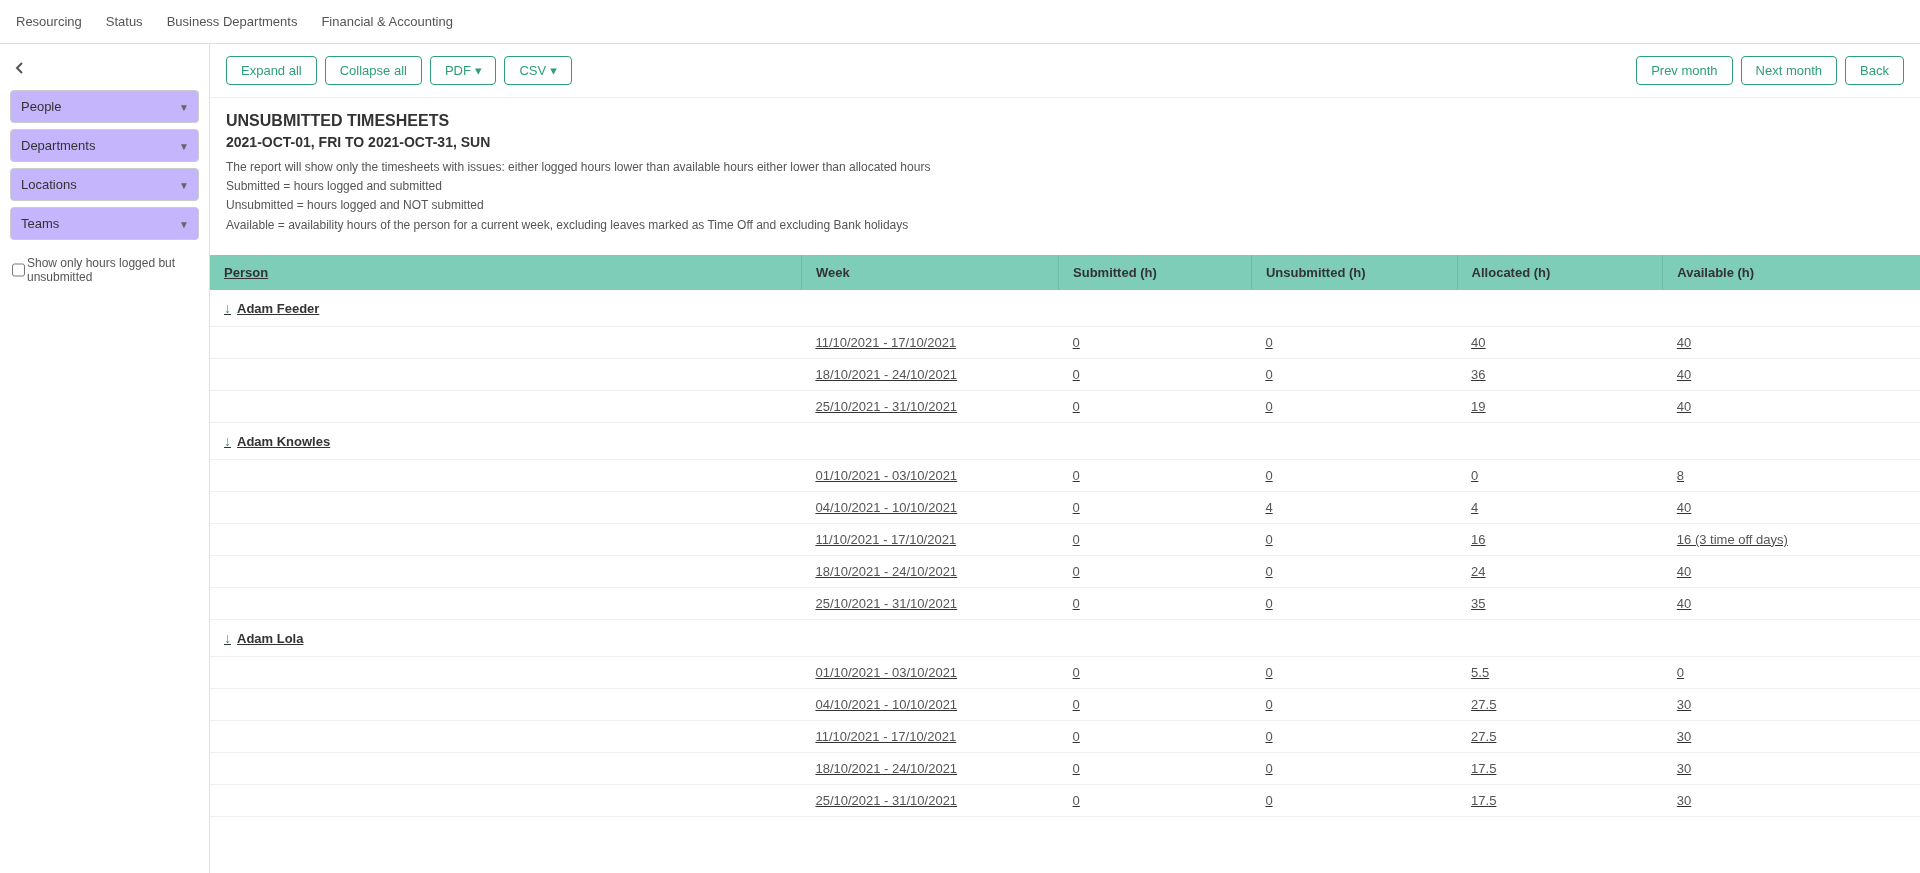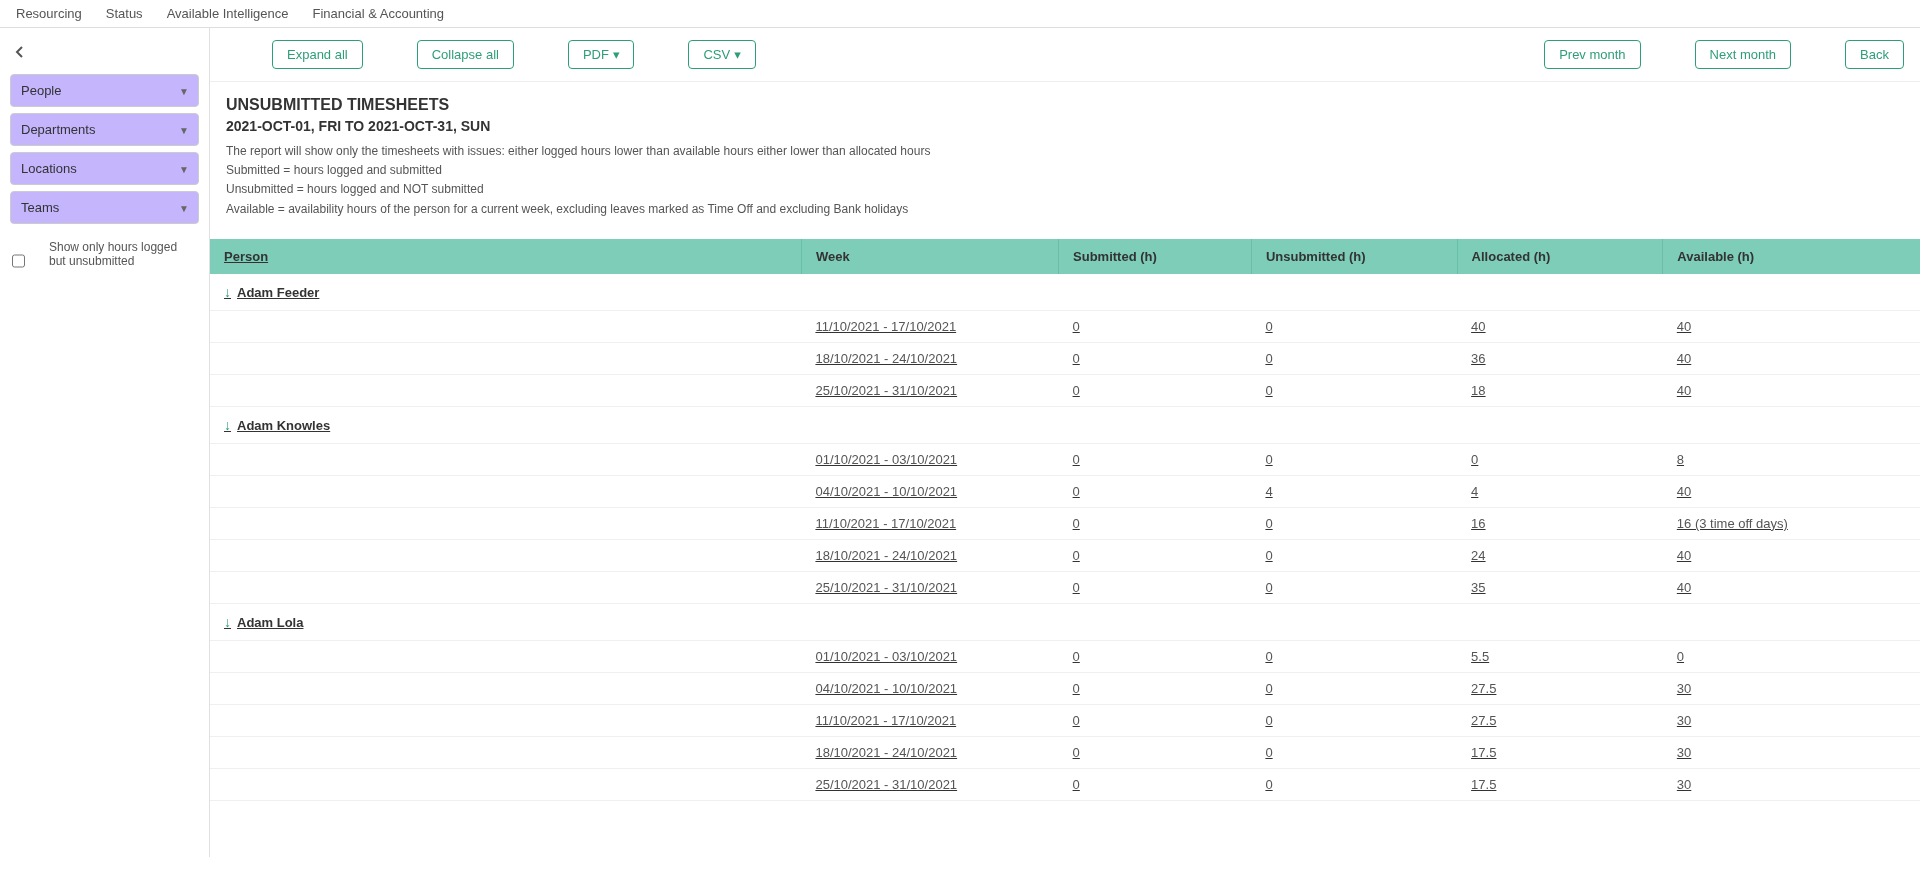--- a/index.html
+++ b/index.html
@@ -1,42 +1,42 @@
 <!DOCTYPE html>
 <html><head>
   <meta charset="utf-8">
   <style>
     * { box-sizing: border-box; margin: 0; padding: 0; }
     body { font-family: Arial, sans-serif; font-size: 13px; color: #333; background: #fff; }
 
     
-    .top-nav { display: flex; align-items: center; border-bottom: 1px solid #ddd; padding: 0 16px; height: 28px; }
+    .top-nav { display: flex; align-items: center; border-bottom: 1px solid #ddd; padding: 0 16px; height: 44px; }
     .top-nav a { text-decoration: none; color: #555; margin-right: 24px; font-size: 13px; padding: 12px 0; }
 
     
     .layout { display: flex; height: calc(873px - 44px); }
 
     
     .sidebar { width: 210px; min-width: 210px; border-right: 1px solid #e0e0e0; padding: 8px 0; background: #fff; }
     .sidebar-back { display: flex; align-items: center; padding: 8px 12px; cursor: pointer; color: #555; }
     .sidebar-back svg { width: 16px; height: 16px; }
     .sidebar-dropdown { margin: 6px 10px; position: relative; }
     .sidebar-dropdown select { width: 100%; padding: 8px 28px 8px 10px; border: 1px solid #ccc; border-radius: 4px; appearance: none; background: #c4b5fd; font-size: 13px; color: #333; cursor: pointer; }
     .sidebar-dropdown::after { content: '▼'; position: absolute; right: 10px; top: 50%; transform: translateY(-50%); font-size: 10px; color: #666; pointer-events: none; }
-    .sidebar-checkbox { display: flex; align-items: flex-end; padding: 10px 12px; gap: 24px; font-size: 12px; color: #555; }
+    .sidebar-checkbox { display: flex; align-items: center; padding: 10px 12px; gap: 2px; font-size: 12px; color: #555; }
     .sidebar-checkbox input { width: 14px; height: 14px; }
 
     
     .main { flex: 1; overflow-y: auto; padding: 0; }
 
     
     .toolbar { display: flex; align-items: center; justify-content: space-between; padding: 12px 16px; border-bottom: 1px solid #eee; }
     .toolbar-left { display: flex; gap: 8px; }
     .toolbar-right { display: flex; gap: 8px; }
-    .btn-outline { border: 1.5px solid #2e9e7a; color: #2e9e7a; background: #fff; padding: 6px 14px; border-radius: 4px; cursor: pointer; font-size: 13px; display: flex; align-items: center; gap: 4px; margin-left: 46px; }
+    .btn-outline { border: 1.5px solid #2e9e7a; color: #2e9e7a; background: #fff; padding: 6px 14px; border-radius: 4px; cursor: pointer; font-size: 13px; display: flex; align-items: center; gap: 4px; }
 
     
     .report-header { padding: 14px 16px 10px 16px; }
     .report-title { font-size: 16px; font-weight: bold; color: #333; margin-bottom: 4px; }
     .report-date { font-size: 14px; font-weight: bold; color: #333; margin-bottom: 8px; }
     .report-desc { font-size: 12px; color: #555; line-height: 1.6; }
 
     
     .data-table { width: 100%; border-collapse: collapse; margin-top: 10px; }
     .data-table thead tr { background: #7ecdb8; }
@@ -57,21 +57,21 @@
     .col-unsubmitted { width: 160px; }
     .col-allocated { width: 160px; }
     .col-available { width: 200px; }
   </style>
 </head>
 <body>
 
 <nav class="top-nav">
   <a>Resourcing</a>
   <a>Status</a>
-  <a>Available Intelligence</a>
+  <a>Business Departments</a>
   <a>Financial &amp; Accounting</a>
 </nav>
 
 <div class="layout">
 
   <aside class="sidebar">
     <div class="sidebar-back">
       <svg viewBox="0 0 16 16" fill="none" stroke="#555" stroke-width="2">
         <path d="M10 3L5 8l5 5"></path>
       </svg>
@@ -169,21 +169,21 @@
       <td>0</td>
       <td>0</td>
       <td>36</td>
       <td>40</td>
     </tr>
           <tr class="data-row">
       <td></td>
       <td>25/10/2021 - 31/10/2021</td>
       <td>0</td>
       <td>0</td>
-      <td>18</td>
+      <td>19</td>
       <td>40</td>
     </tr>
           <tr class="person-row">
             <td colspan="6"><span class="person-icon">↓</span><span>Adam Knowles</span></td>
           </tr>
           <tr class="data-row">
       <td></td>
       <td>01/10/2021 - 03/10/2021</td>
       <td>0</td>
       <td>0</td>

